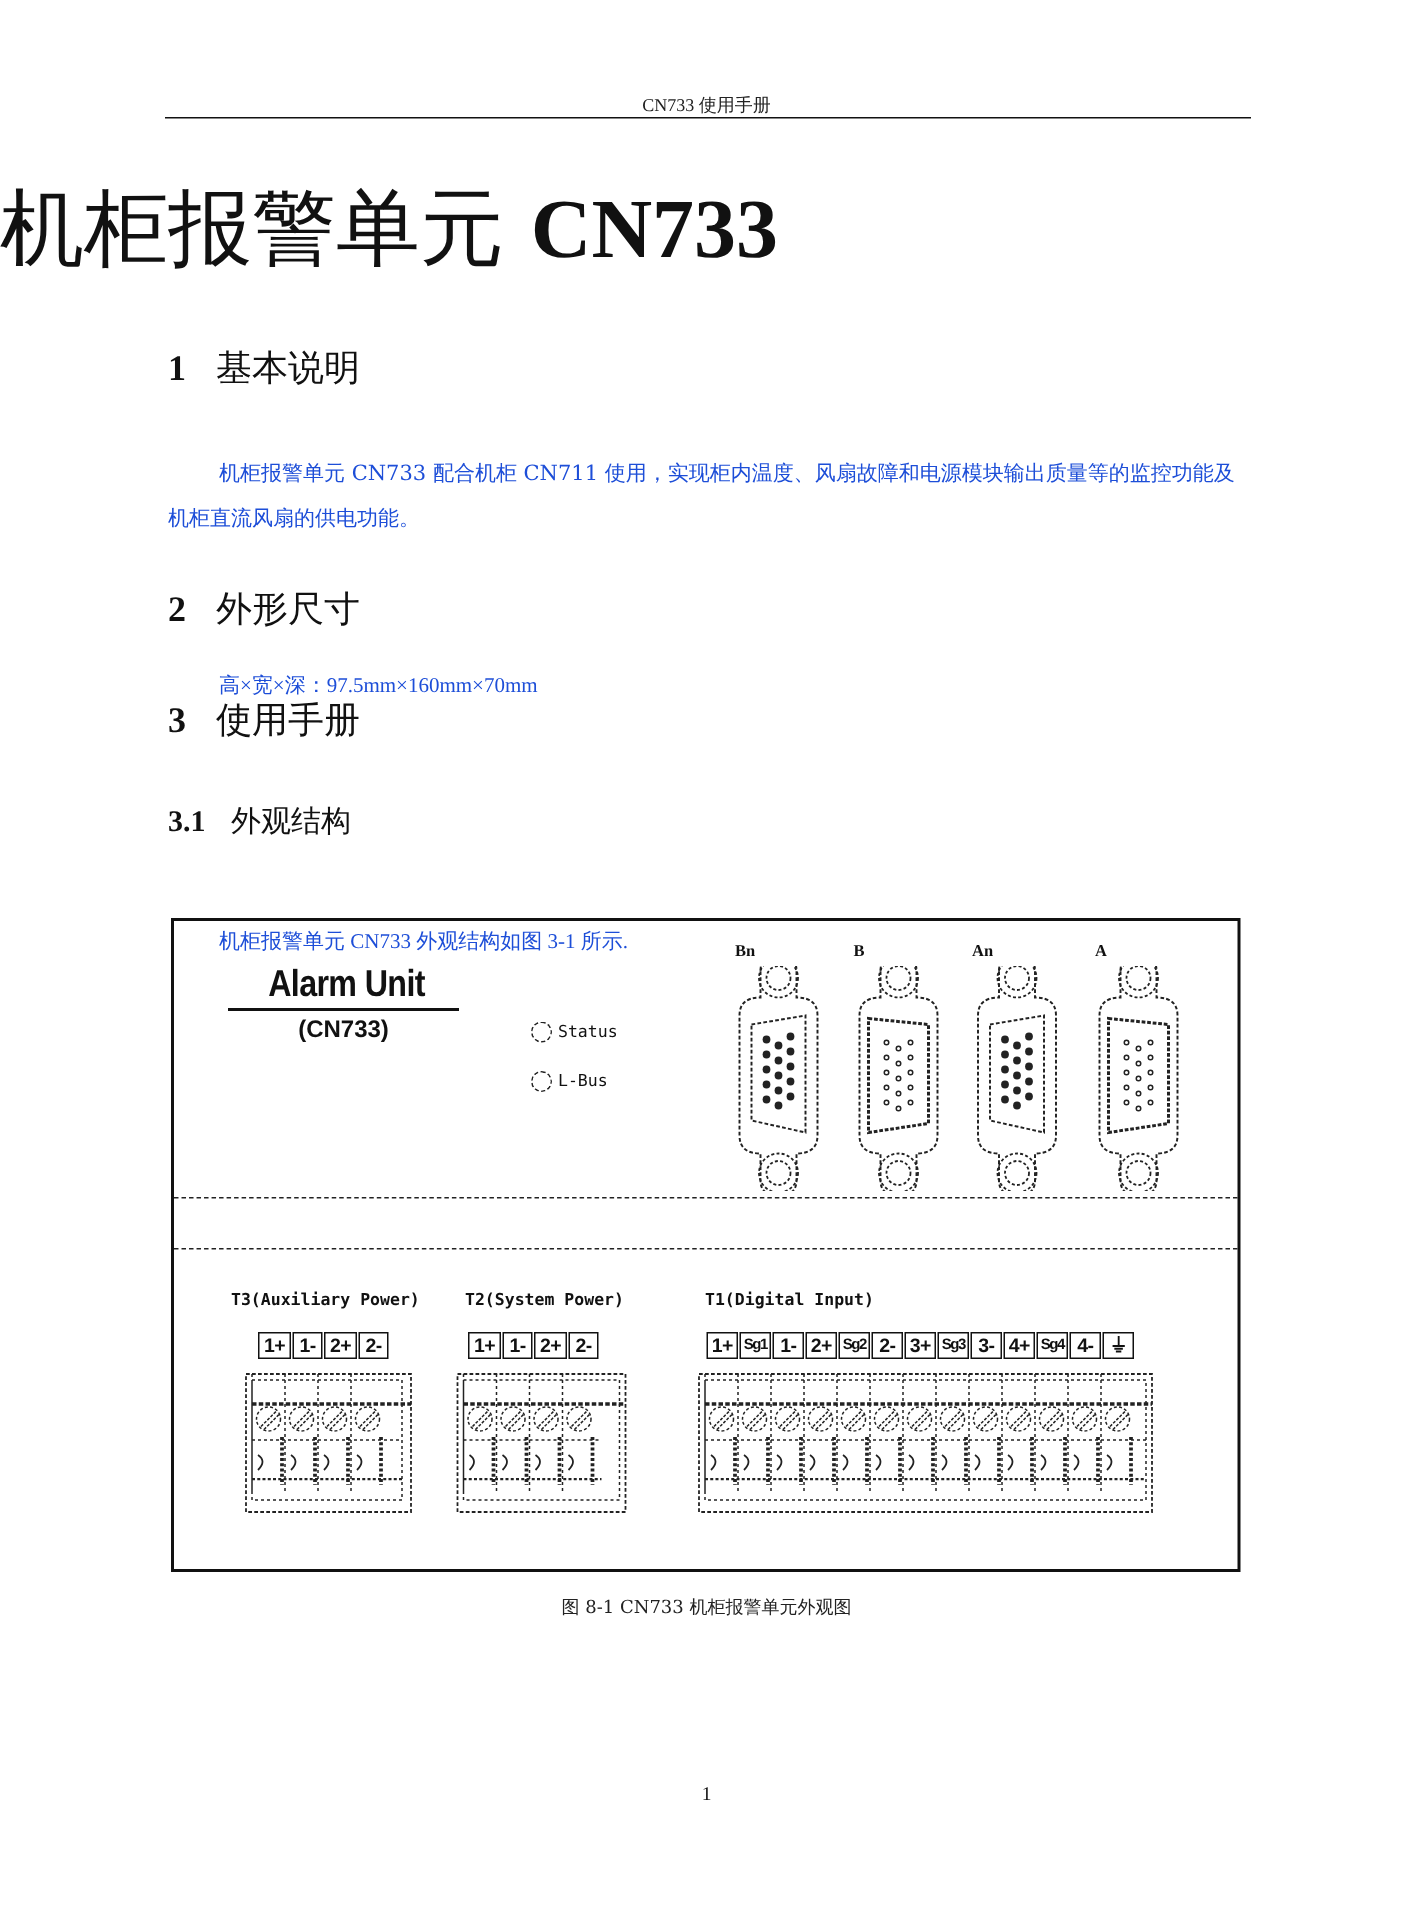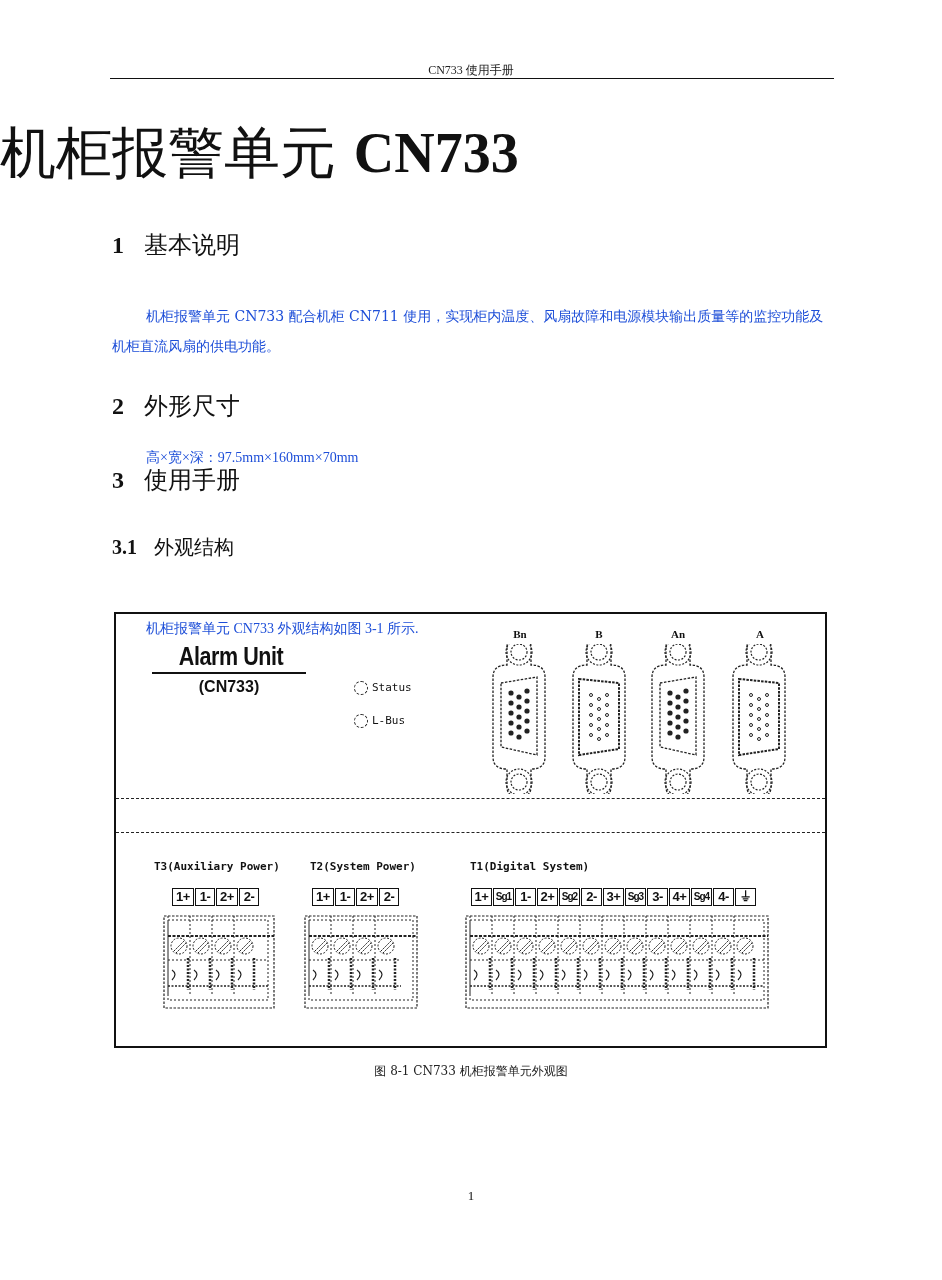--- a/index.html
+++ b/index.html
@@ -22,21 +22,21 @@
   
   .figure { left: 114px; top: 612px; width: 713px; height: 436px; border: 2px solid #111; border-right-width: 2.5px; border-bottom-width: 2.5px; box-sizing: border-box; }
   .dash-h { left: 0; width: 100%; height: 0; border-top: 1.5px dashed #222; }
   .alarm-title { left: 36px; top: 28px; width: 158px; text-align: center; font-family: "Liberation Sans", "DejaVu Sans", sans-serif;
                  font-weight: bold; font-size: 25px; letter-spacing: -0.5px; transform: scaleX(0.86); transform-origin: center; }
   .alarm-rule { left: 36px; top: 58px; width: 154px; border-top: 2px solid #111; }
   .alarm-model { left: 36px; top: 64px; width: 154px; text-align: center; font-family: "Liberation Sans", "DejaVu Sans", sans-serif;
                  font-weight: bold; font-size: 16px; }
   .led { width: 14px; height: 14px; border: 1.3px dashed #222; border-radius: 50%; box-sizing: border-box; }
   .led-label { font-family: "DejaVu Sans Mono", "Liberation Mono", monospace; font-size: 11px; }
-  .conn-label { font-family: "Liberation Serif", serif; font-weight: bold; font-size: 11px; text-align: center; width: 60px; }
+  .conn-label { font-family: "Liberation Serif", serif; font-weight: bold; font-size: 11px; text-align: left; width: 60px; }
   .term-title { font-family: "DejaVu Sans Mono", "Liberation Mono", monospace; font-size: 11px; font-weight: bold; white-space: nowrap; }
   .pin-row { display: flex; height: 18px; }
   .pin { border: 1.5px solid #111; box-sizing: border-box; height: 18px; margin-right: 1px;
          font-family: "Liberation Sans", "DejaVu Sans", sans-serif; font-weight: bold; font-size: 13px; line-height: 15px;
          text-align: center; letter-spacing: -0.5px; }
   .pin.small { font-size: 10px; letter-spacing: -1px; }
   .caption { left: 0; width: 942px; top: 1063px; text-align: center; font-size: 12px; color: #222; }
   .page-num { left: 0; width: 942px; top: 1188px; text-align: center; font-family: "Liberation Serif", serif; font-size: 13px; }
   .watermark { left: 668px; top: 1168px; width: 230px; color: #e4e4e4; font-family: "Liberation Sans", "DejaVu Sans", sans-serif; }
   .watermark .brand { font-size: 38px; font-weight: bold; letter-spacing: 1px; -webkit-text-stroke: 1.5px #cfcfcf; color: #fafafa; }
@@ -142,21 +142,21 @@
     <use href="#female" x="113" y="73"></use>
     <use href="#male" x="192" y="73"></use>
     <use href="#female" x="273" y="73"></use>
   </svg>
 
   <div class="abs dash-h" style="top:184px;"></div>
   <div class="abs dash-h" style="top:218px;"></div>
 
   <div class="abs term-title" style="left:38px; top:246px;">T3(Auxiliary Power)</div>
   <div class="abs term-title" style="left:194px; top:246px;">T2(System Power)</div>
-  <div class="abs term-title" style="left:354px; top:246px;">T1(Digital System)</div>
+  <div class="abs term-title" style="left:354px; top:246px;">T1(Digital Input)</div>
 
   <div class="abs pin-row" style="left:56px; top:274px;">
     <div class="pin" style="width:22px;">1+</div>
     <div class="pin" style="width:20px;">1-</div>
     <div class="pin" style="width:22px;">2+</div>
     <div class="pin" style="width:20px;">2-</div>
   </div>
 
   <div class="abs pin-row" style="left:196px; top:274px;">
     <div class="pin" style="width:22px;">1+</div>

